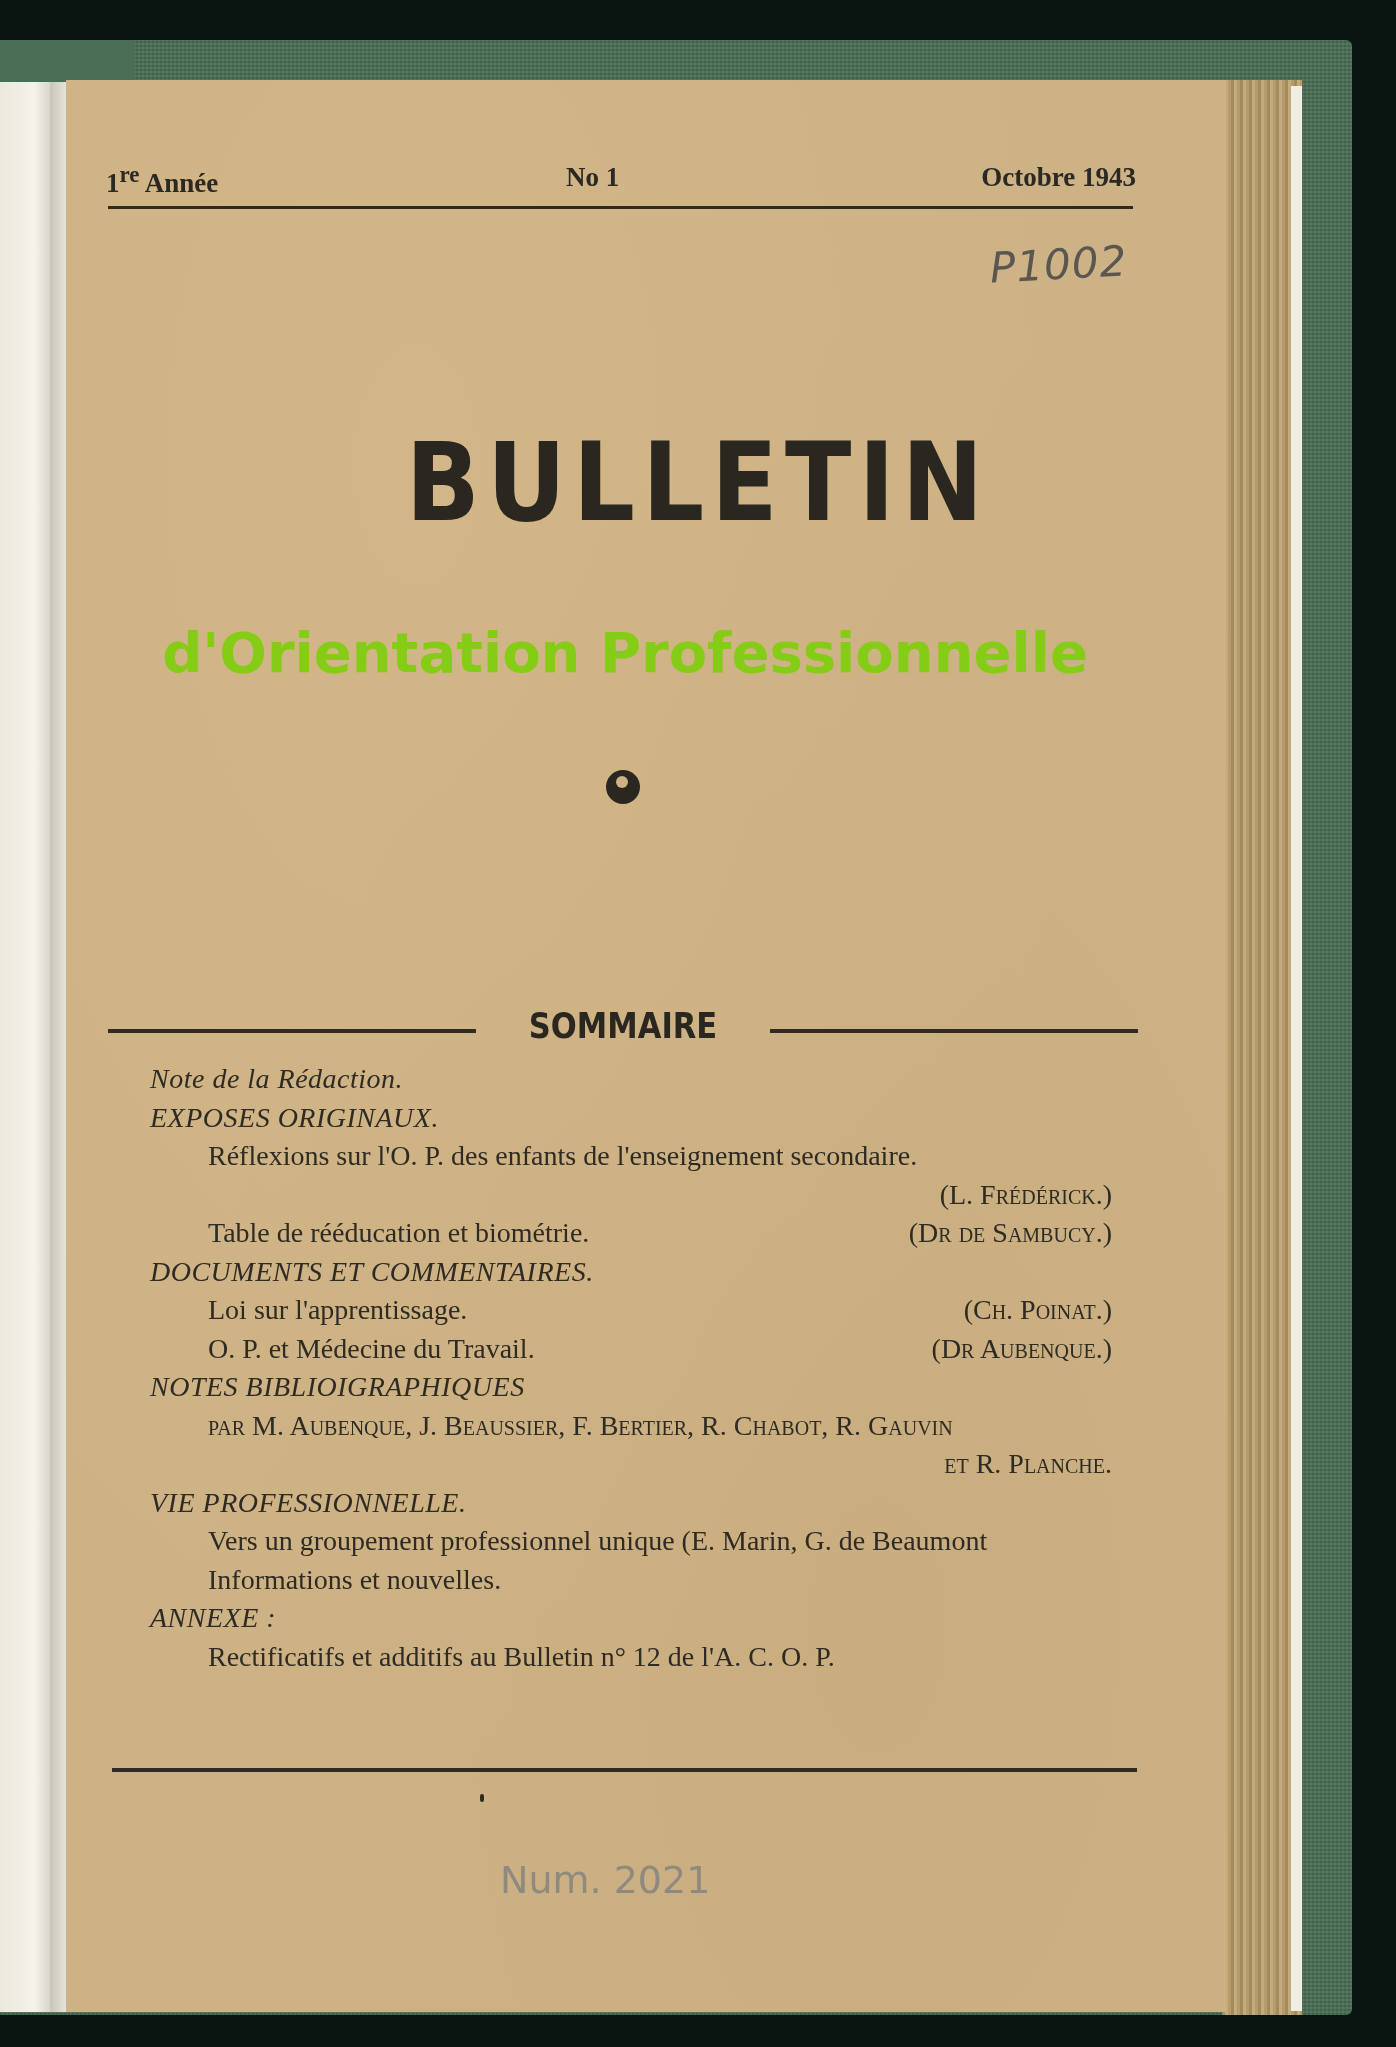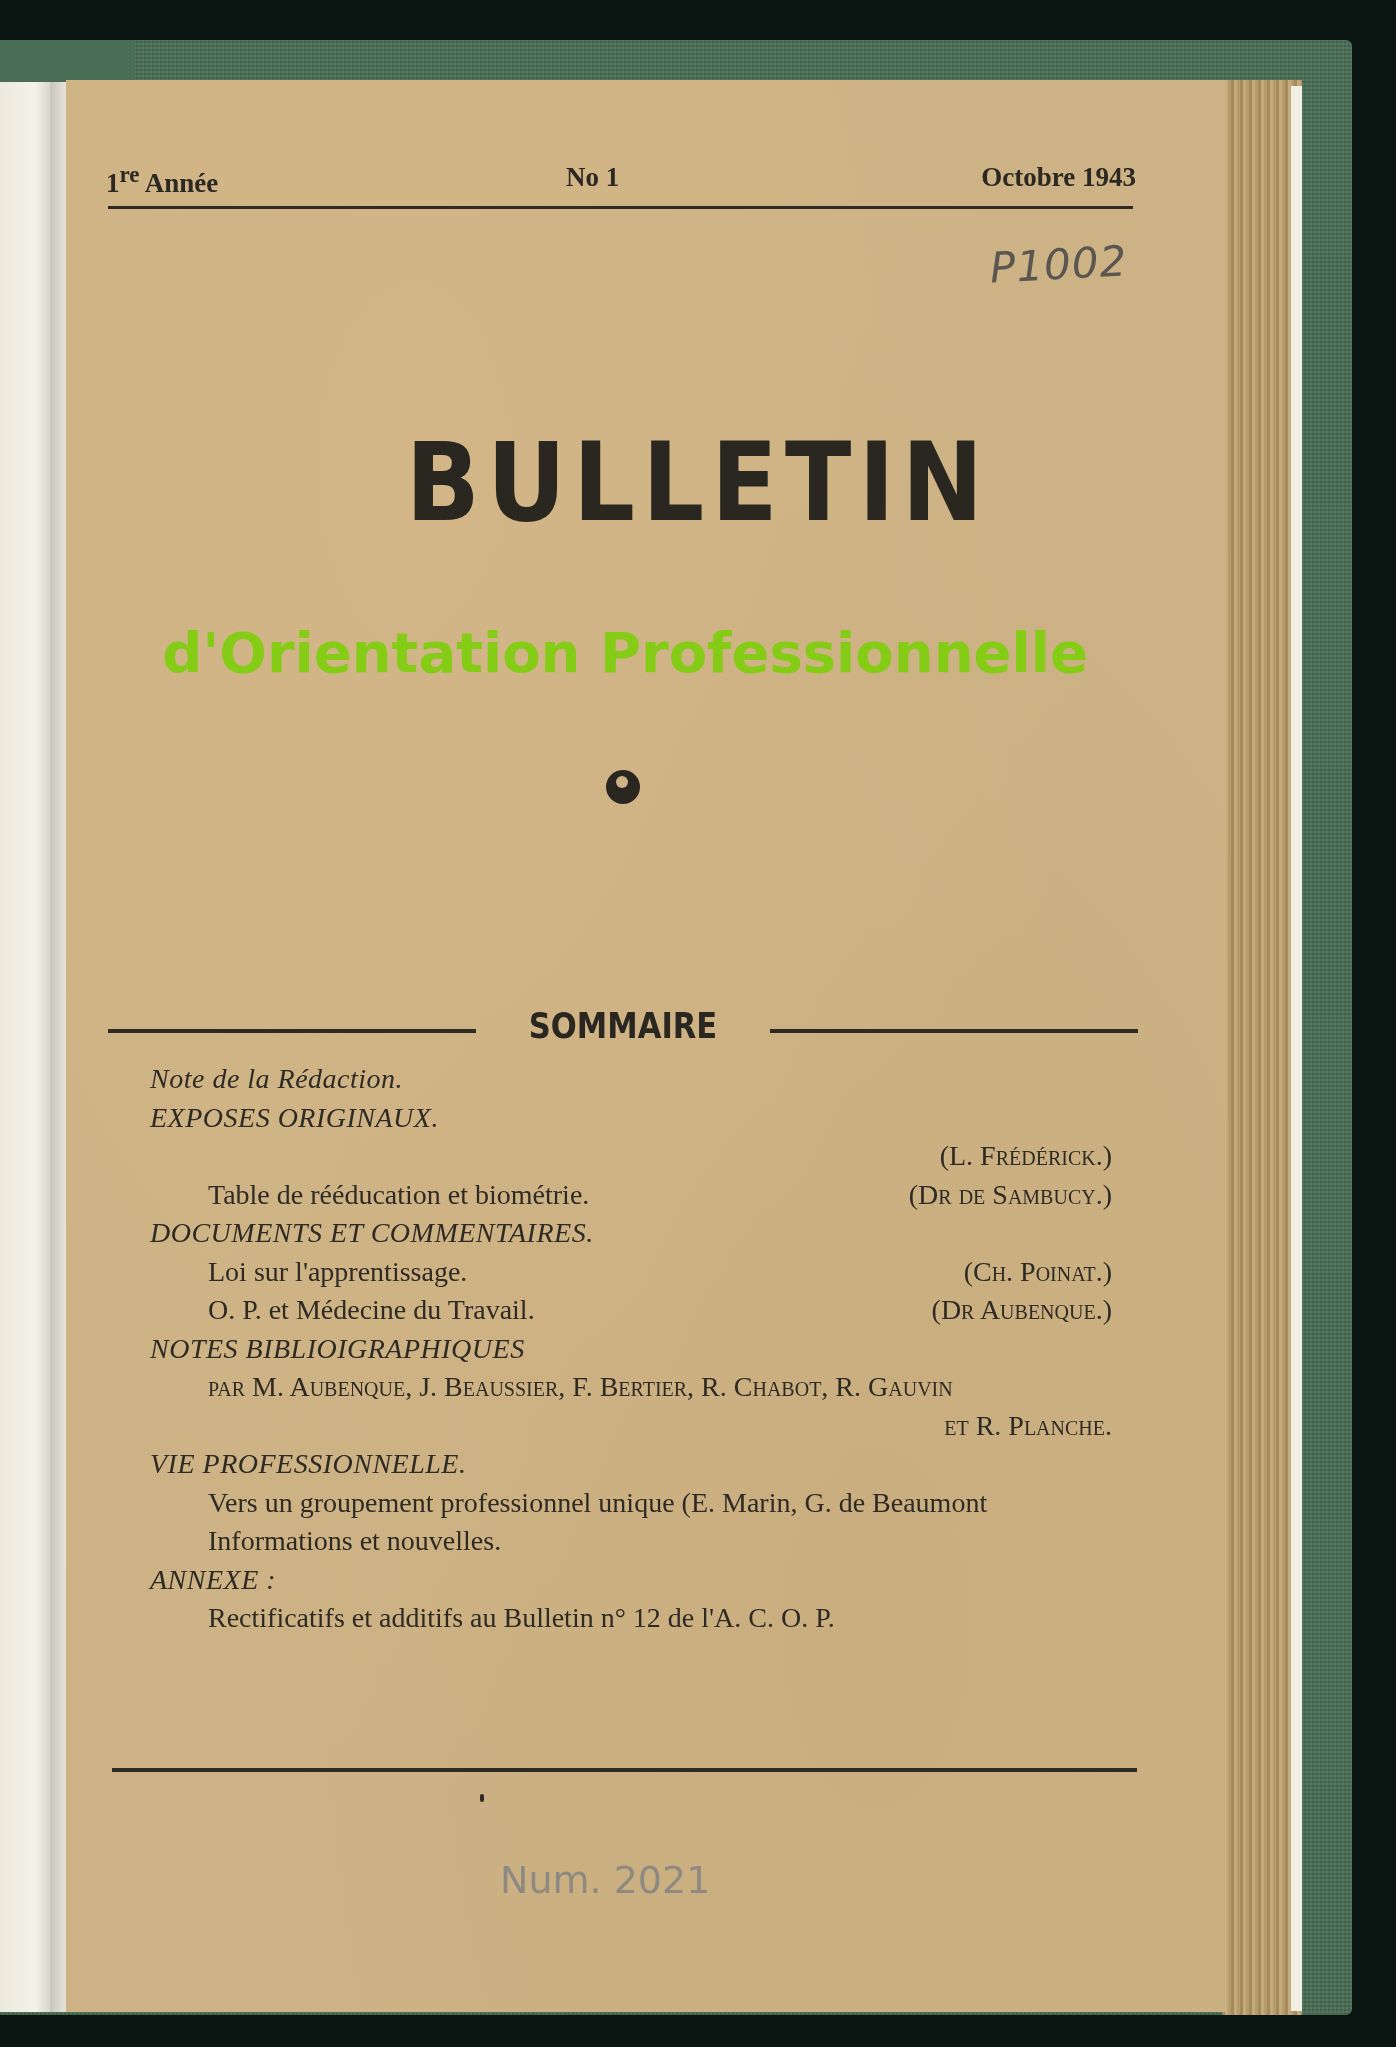--- a/index.html
+++ b/index.html
@@ -150,20 +150,21 @@
 
 <div class="sommaire-row">
   <div class="rule-left"></div>
   <div class="label">SOMMAIRE</div>
   <div class="rule-right"></div>
 </div>
 
 <div class="toc">
   <div class="line section"><span>Note de la Rédaction.</span></div>
   <div class="line section"><span>EXPOSES ORIGINAUX.</span></div>
+  <div class="line entry"><span>Réflexions sur l'O. P. des enfants de l'enseignement secondaire.</span></div>
   <div class="line right-only"><span>(L. Frédérick.)</span></div>
   <div class="line entry"><span>Table de rééducation et biométrie.</span><span class="author">(Dr de Sambucy.)</span></div>
   <div class="line section"><span>DOCUMENTS ET COMMENTAIRES.</span></div>
   <div class="line entry"><span>Loi sur l'apprentissage.</span><span class="author">(Ch. Poinat.)</span></div>
   <div class="line entry"><span>O. P. et Médecine du Travail.</span><span class="author">(Dr Aubenque.)</span></div>
   <div class="line section"><span>NOTES BIBLIOIGRAPHIQUES</span></div>
   <div class="line entry sc"><span>par M. Aubenque, J. Beaussier, F. Bertier, R. Chabot, R. Gauvin</span></div>
   <div class="line right-only"><span>et R. Planche.</span></div>
   <div class="line section"><span>VIE PROFESSIONNELLE.</span></div>
   <div class="line entry"><span>Vers un groupement professionnel unique (E. Marin, G. de Beaumont</span></div>

